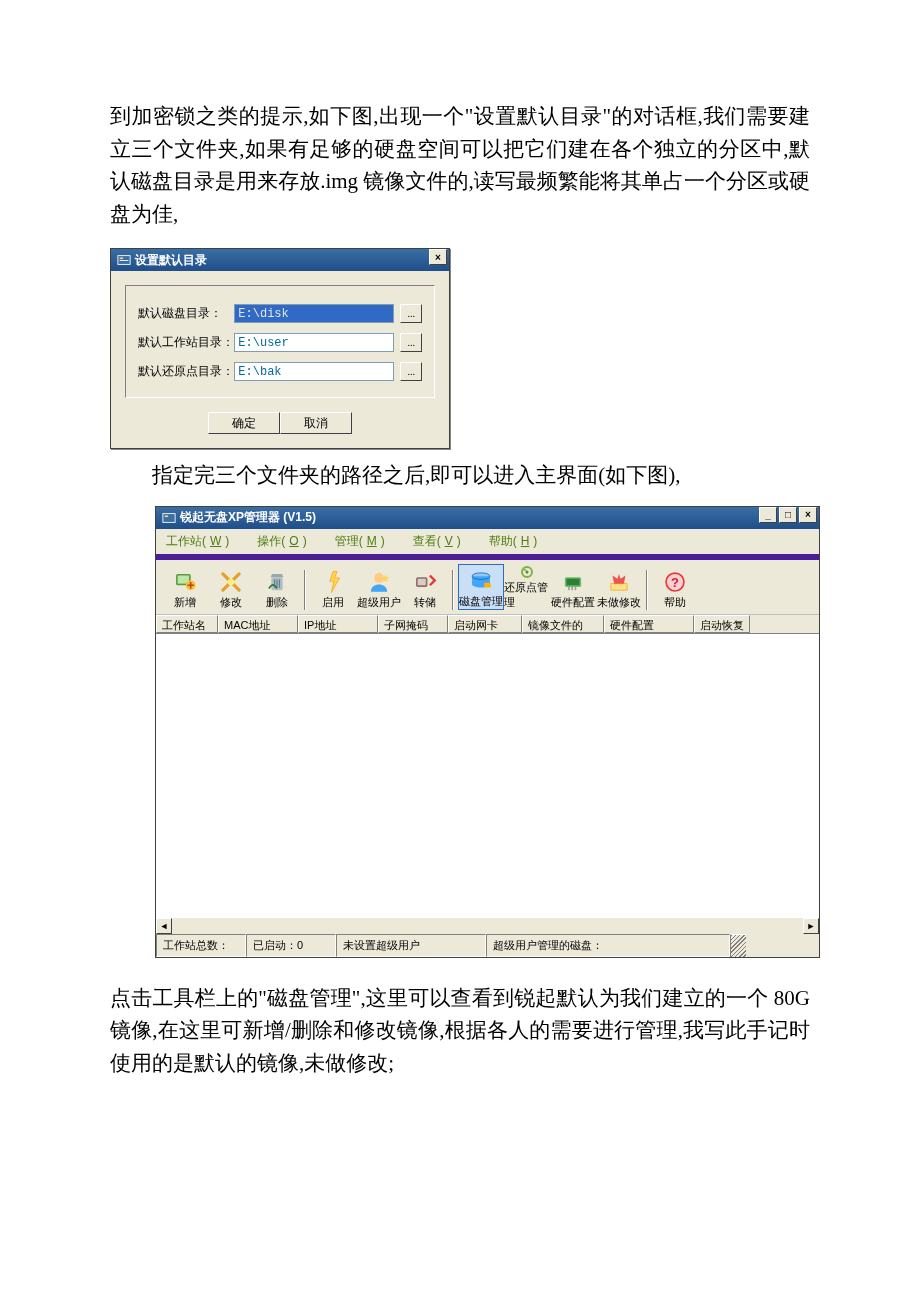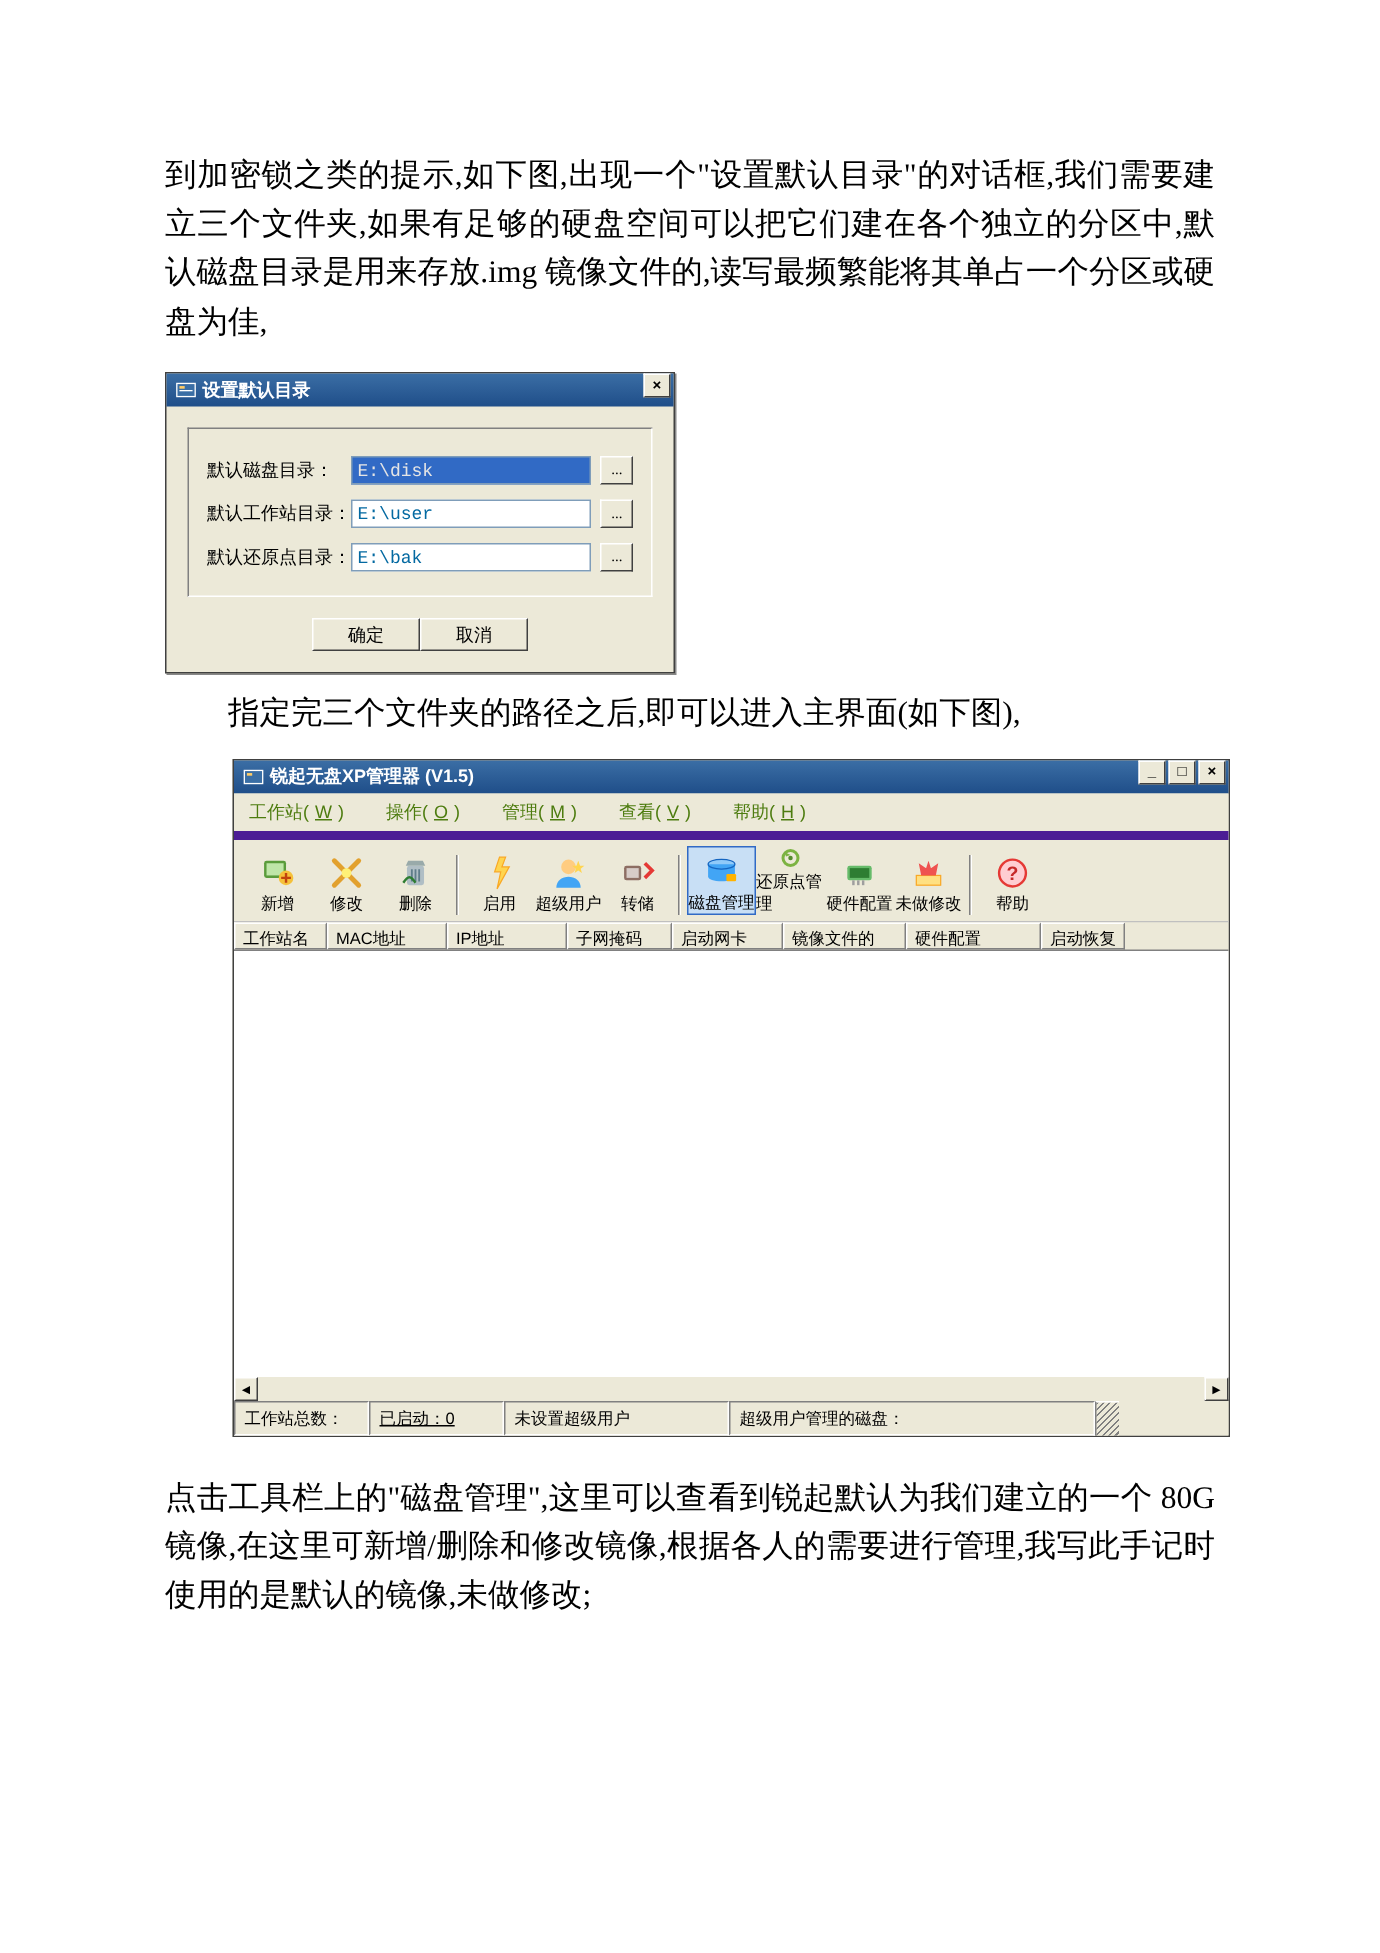--- a/index.html
+++ b/index.html
@@ -209,20 +209,20 @@
       <div class="hcell" style="width: 56px;">启动恢复</div>
     </div>
   <div class="listarea">
     <div class="scroll-h">
       <div class="sbtn">◄</div>
       <div class="sbtn">►</div>
     </div>
   </div>
   <div class="statusbar" id="statusbar">
       <div class="scell" style="width: 90px;">工作站总数：</div>
-      <div class="scell" style="width: 90px; text-decoration: underline;">已启动：0</div>
+      <div class="scell" style="width: 90px;">已启动：0</div>
       <div class="scell" style="width: 150px;">未设置超级用户</div>
       <div class="scell" style="width: 244px;">超级用户管理的磁盘：</div>
       <div class="grip" style="flex: 0 0 16px;"></div>
     </div>
 </div>
 
 <p class="prose" style="margin-top:24px">点击工具栏上的"磁盘管理",这里可以查看到锐起默认为我们建立的一个 80G 镜像,在这里可新增/删除和修改镜像,根据各人的需要进行管理,我写此手记时使用的是默认的镜像,未做修改;</p>
 
 </body></html>

